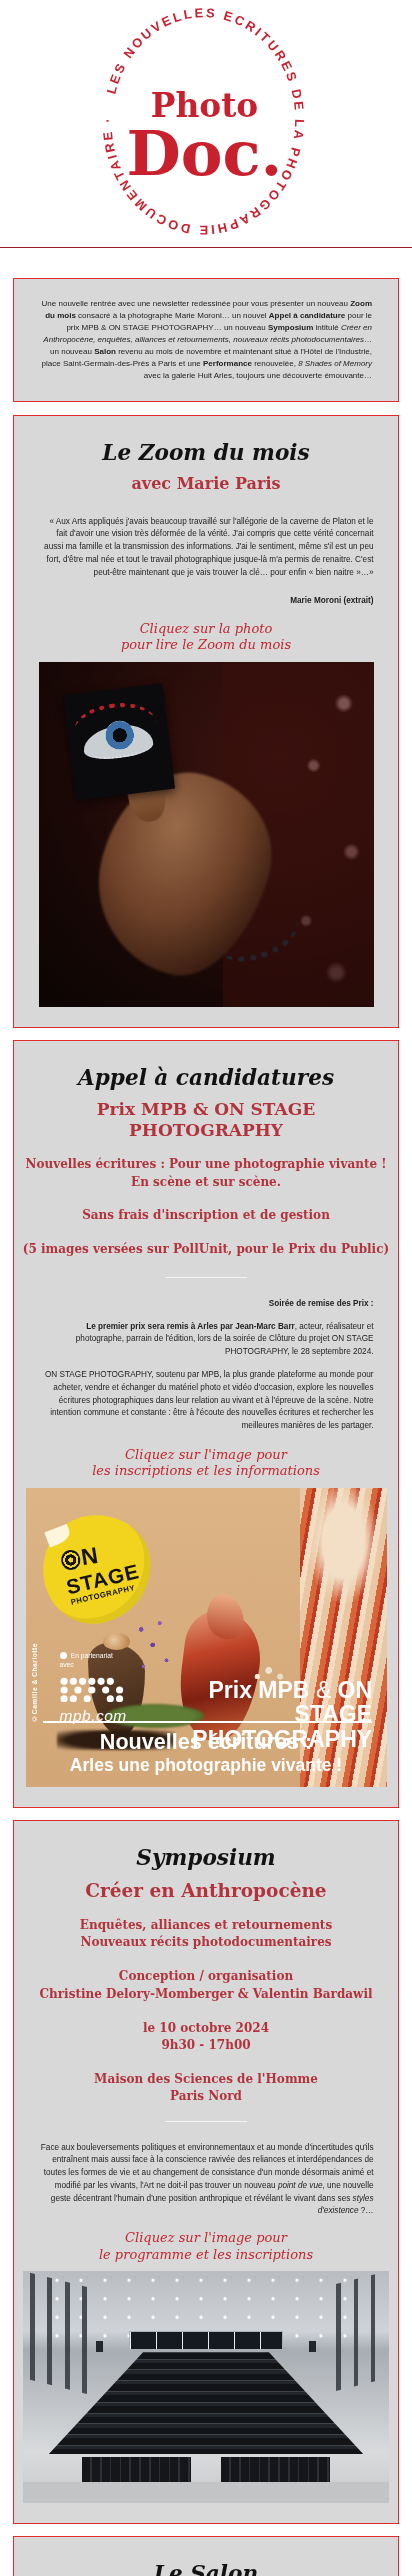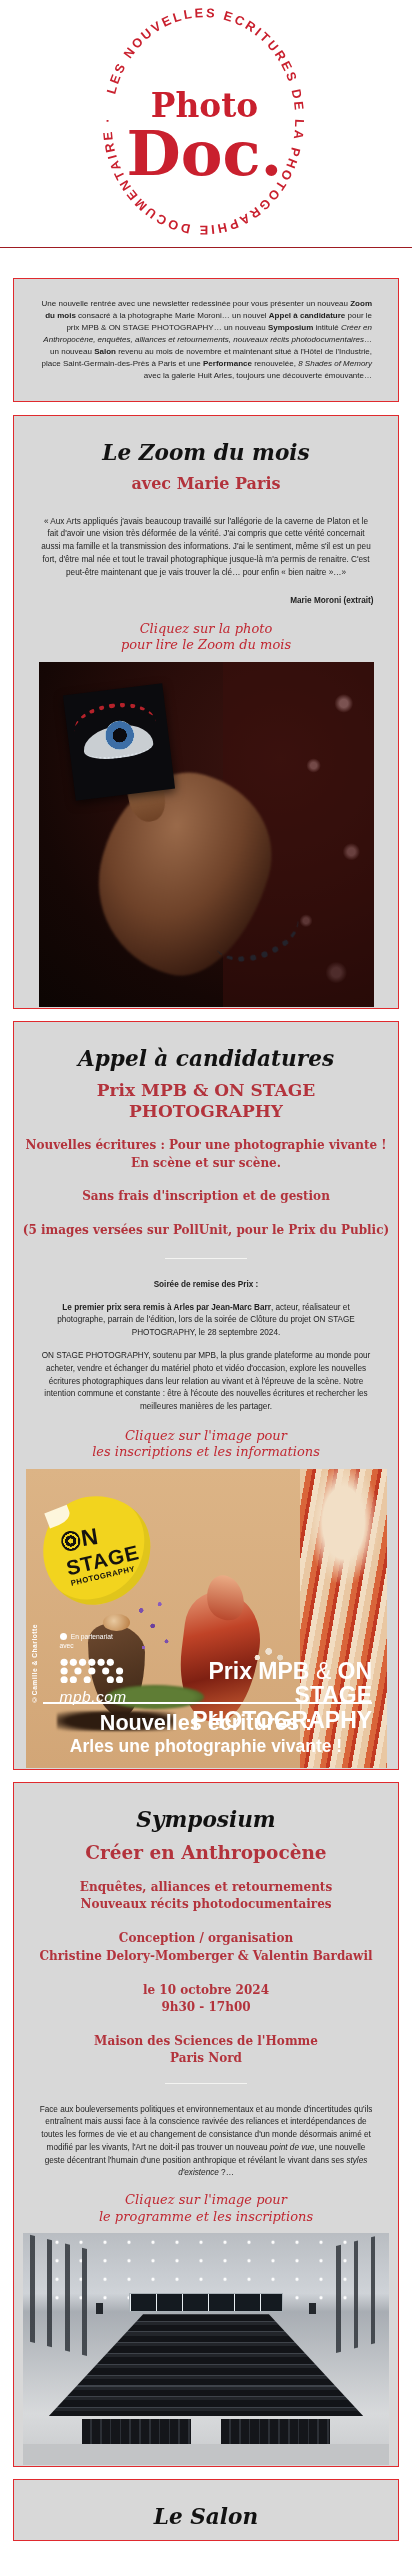--- a/index.html
+++ b/index.html
@@ -12,26 +12,26 @@
   .hdr{padding-top:6.2px;text-align:center;}
   .hdr svg{display:block;margin:0 auto;}
   .ring-t{font-family:"Liberation Sans",sans-serif;font-weight:700;font-size:25px;letter-spacing:5px;fill:var(--logored);}
   .logo-p{font-family:"DejaVu Serif",serif;font-weight:700;font-size:64px;fill:var(--logored);text-anchor:middle;}
   .logo-d{font-family:"DejaVu Serif",serif;font-weight:700;font-size:122px;fill:var(--logored);text-anchor:middle;}
   .red-rule{border:0;border-top:1.5px solid var(--divider);margin:5.2px 0 0;}
   
   .box{margin:12.4px 13px 0;background:var(--boxbg);border:0.5px solid var(--border-red);text-align:center;}
   .box.first{margin-top:30px;padding:18.5px 26px 19.6px;}
   .intro{font-size:8px;line-height:1.5;color:var(--ink);text-align:right;}
-  .sec{padding:24px 0 1px;}
+  .sec{padding:24px 0 20px;}
   .sec-title{font-family:"DejaVu Serif",serif;font-style:italic;font-weight:700;font-size:21.6px;color:#121212;margin:0 0 9.3px;}
   .red-big{font-family:"DejaVu Serif",serif;font-weight:700;font-size:17px;line-height:1.25;color:var(--accent);margin:0 0 14.4px;}
   .red-mid{font-family:"DejaVu Serif",serif;font-weight:700;font-size:12px;line-height:1.45;color:var(--accent);margin:0 0 16.5px;}
   .mini-div{width:82px;height:1px;background:#f4f4f2;margin:0 auto 19.6px;}
-  .para{width:335px;margin:0 auto 13.4px;text-align:center;font-size:8.2px;line-height:1.55;}
+  .para{width:335px;margin:0 auto 13.4px;text-align:right;font-size:8.2px;line-height:1.55;}
   .para.right{text-align:right;font-weight:bold;}
   .cta{font-family:"DejaVu Serif",serif;font-style:italic;font-weight:400;font-size:13px;line-height:1.25;color:var(--cta);margin:4.1px 0 8.2px;cursor:pointer;}
   .photo{position:relative;margin:2.1px auto 0;overflow:hidden;cursor:pointer;}
   
   .ph-eye{width:335px;height:345px;background:radial-gradient(circle at 72% 28%,#3a1410 0%,#2a0d0a 38%,#150705 72%,#0c0503 100%);}
   .eye-floral{position:absolute;right:0;top:0;width:45%;height:100%;opacity:.55;background:
     radial-gradient(circle 13.4px at 80% 12%,#b98a8a 0 30%,transparent 70%),
     radial-gradient(circle 10.3px at 60% 30%,#a57676 0 30%,transparent 70%),
     radial-gradient(circle 12.4px at 85% 55%,#9c6a6a 0 30%,transparent 70%),
     radial-gradient(circle 9.3px at 55% 75%,#8a5a5a 0 30%,transparent 70%),

